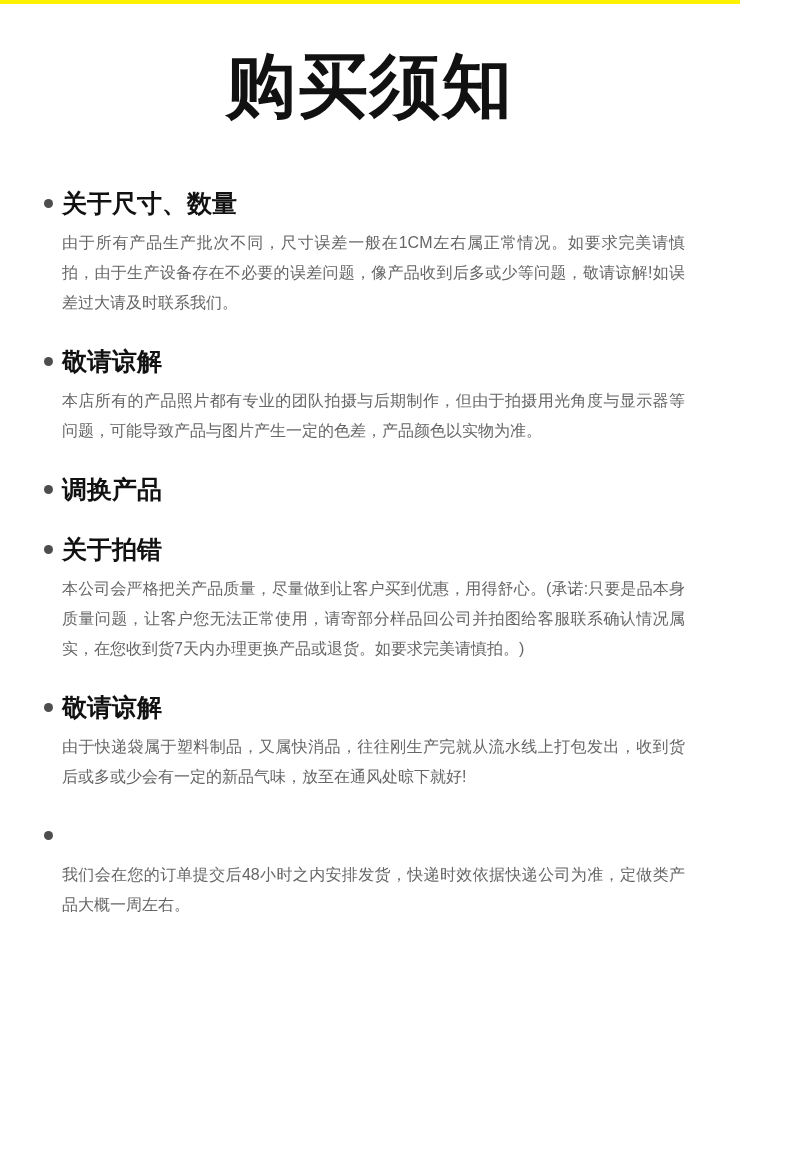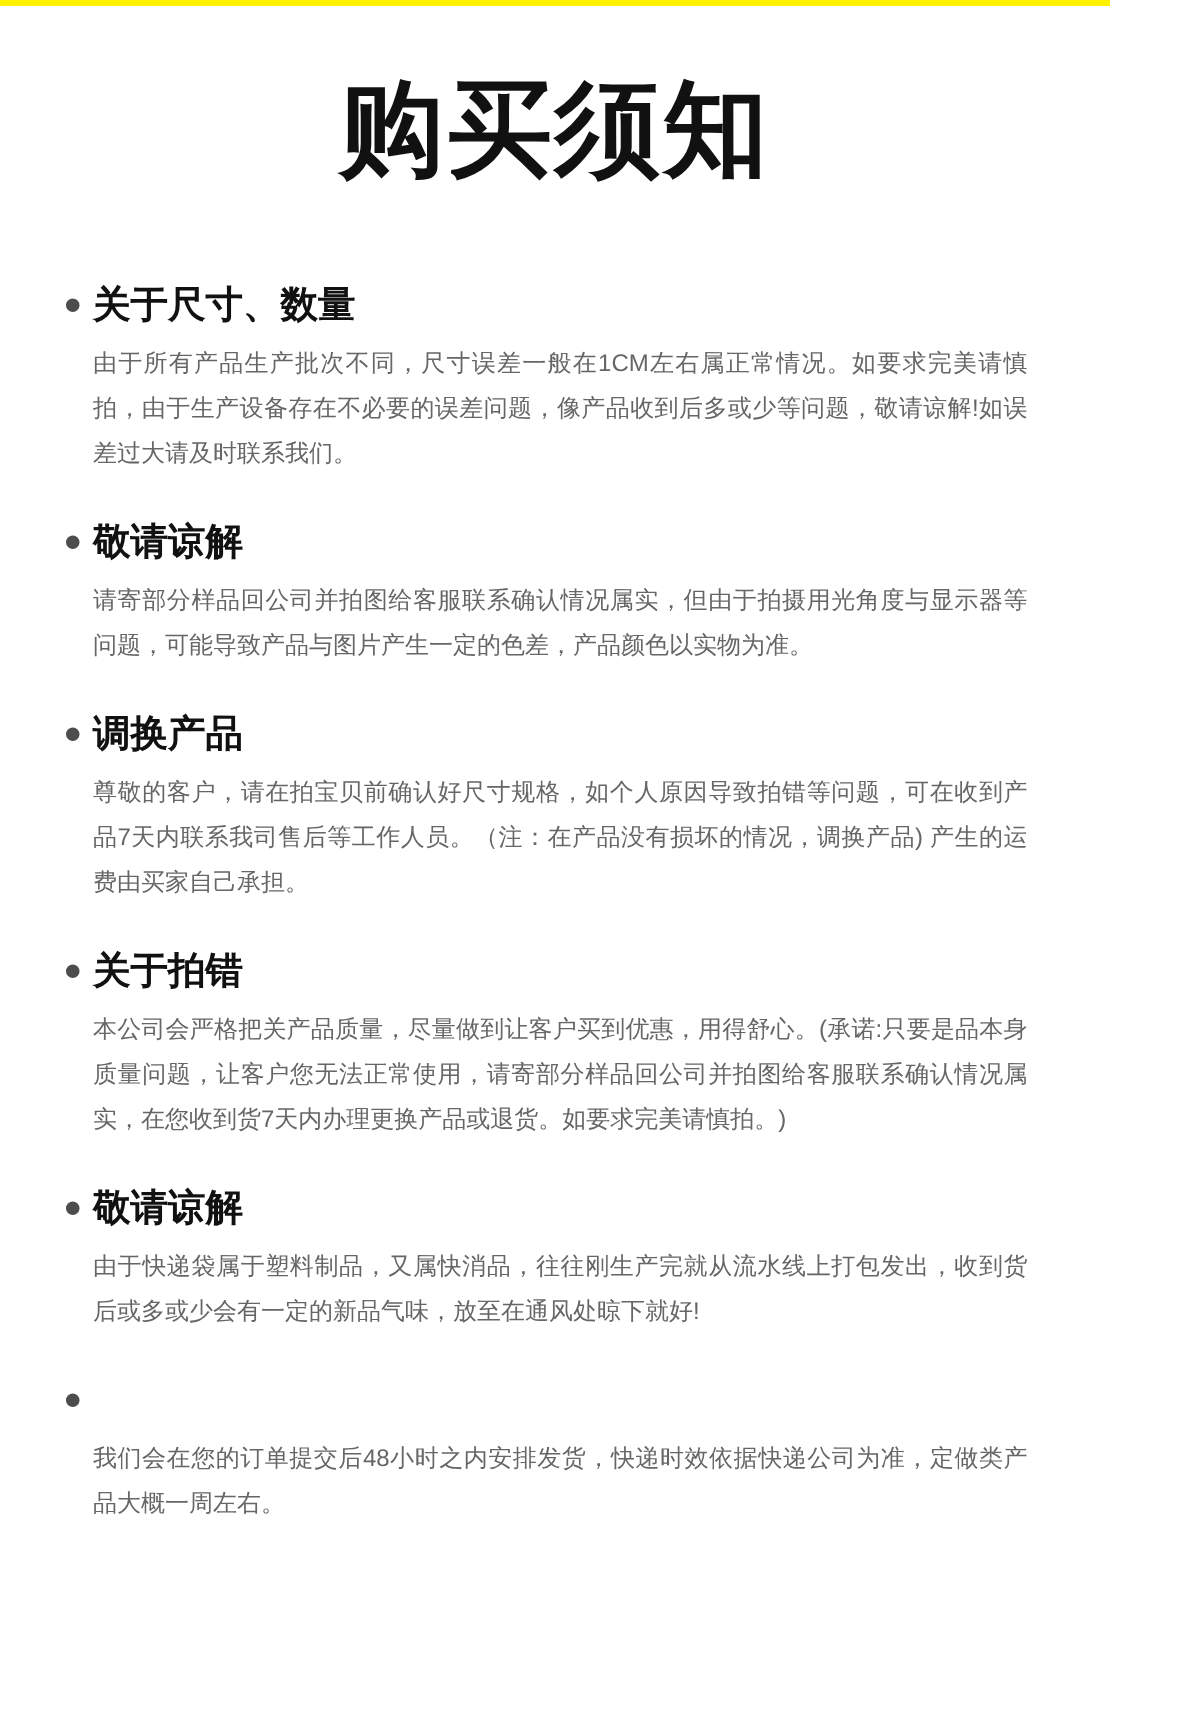--- a/index.html
+++ b/index.html
@@ -85,29 +85,28 @@
       <h2 class="heading">关于尺寸、数量</h2>
     </div>
     <p class="body">由于所有产品生产批次不同，尺寸误差一般在1CM左右属正常情况。如要求完美请慎拍，由于生产设备存在不必要的误差问题，像产品收到后多或少等问题，敬请谅解!如误差过大请及时联系我们。</p>
   </section>
 
   <section class="section">
     <div class="heading-row">
       <span class="bullet"></span>
       <h2 class="heading">敬请谅解</h2>
     </div>
-    <p class="body">请寄部分样品回公司并拍图给客服联系确认情况属实，但由于拍摄用光角度与显示器等问题，可能导致产品与图片产生一定的色差，产品颜色以实物为准。</p>
+    <p class="body">本店所有的产品照片都有专业的团队拍摄与后期制作，但由于拍摄用光角度与显示器等问题，可能导致产品与图片产生一定的色差，产品颜色以实物为准。</p>
   </section>
 
   <section class="section">
     <div class="heading-row">
       <span class="bullet"></span>
       <h2 class="heading">调换产品</h2>
     </div>
-    <p class="body">尊敬的客户，请在拍宝贝前确认好尺寸规格，如个人原因导致拍错等问题，可在收到产品7天内联系我司售后等工作人员。（注：在产品没有损坏的情况，调换产品) 产生的运费由买家自己承担。</p>
   </section>
 
   <section class="section">
     <div class="heading-row">
       <span class="bullet"></span>
       <h2 class="heading">关于拍错</h2>
     </div>
     <p class="body">本公司会严格把关产品质量，尽量做到让客户买到优惠，用得舒心。(承诺:只要是品本身质量问题，让客户您无法正常使用，请寄部分样品回公司并拍图给客服联系确认情况属实，在您收到货7天内办理更换产品或退货。如要求完美请慎拍。)</p>
   </section>
 

